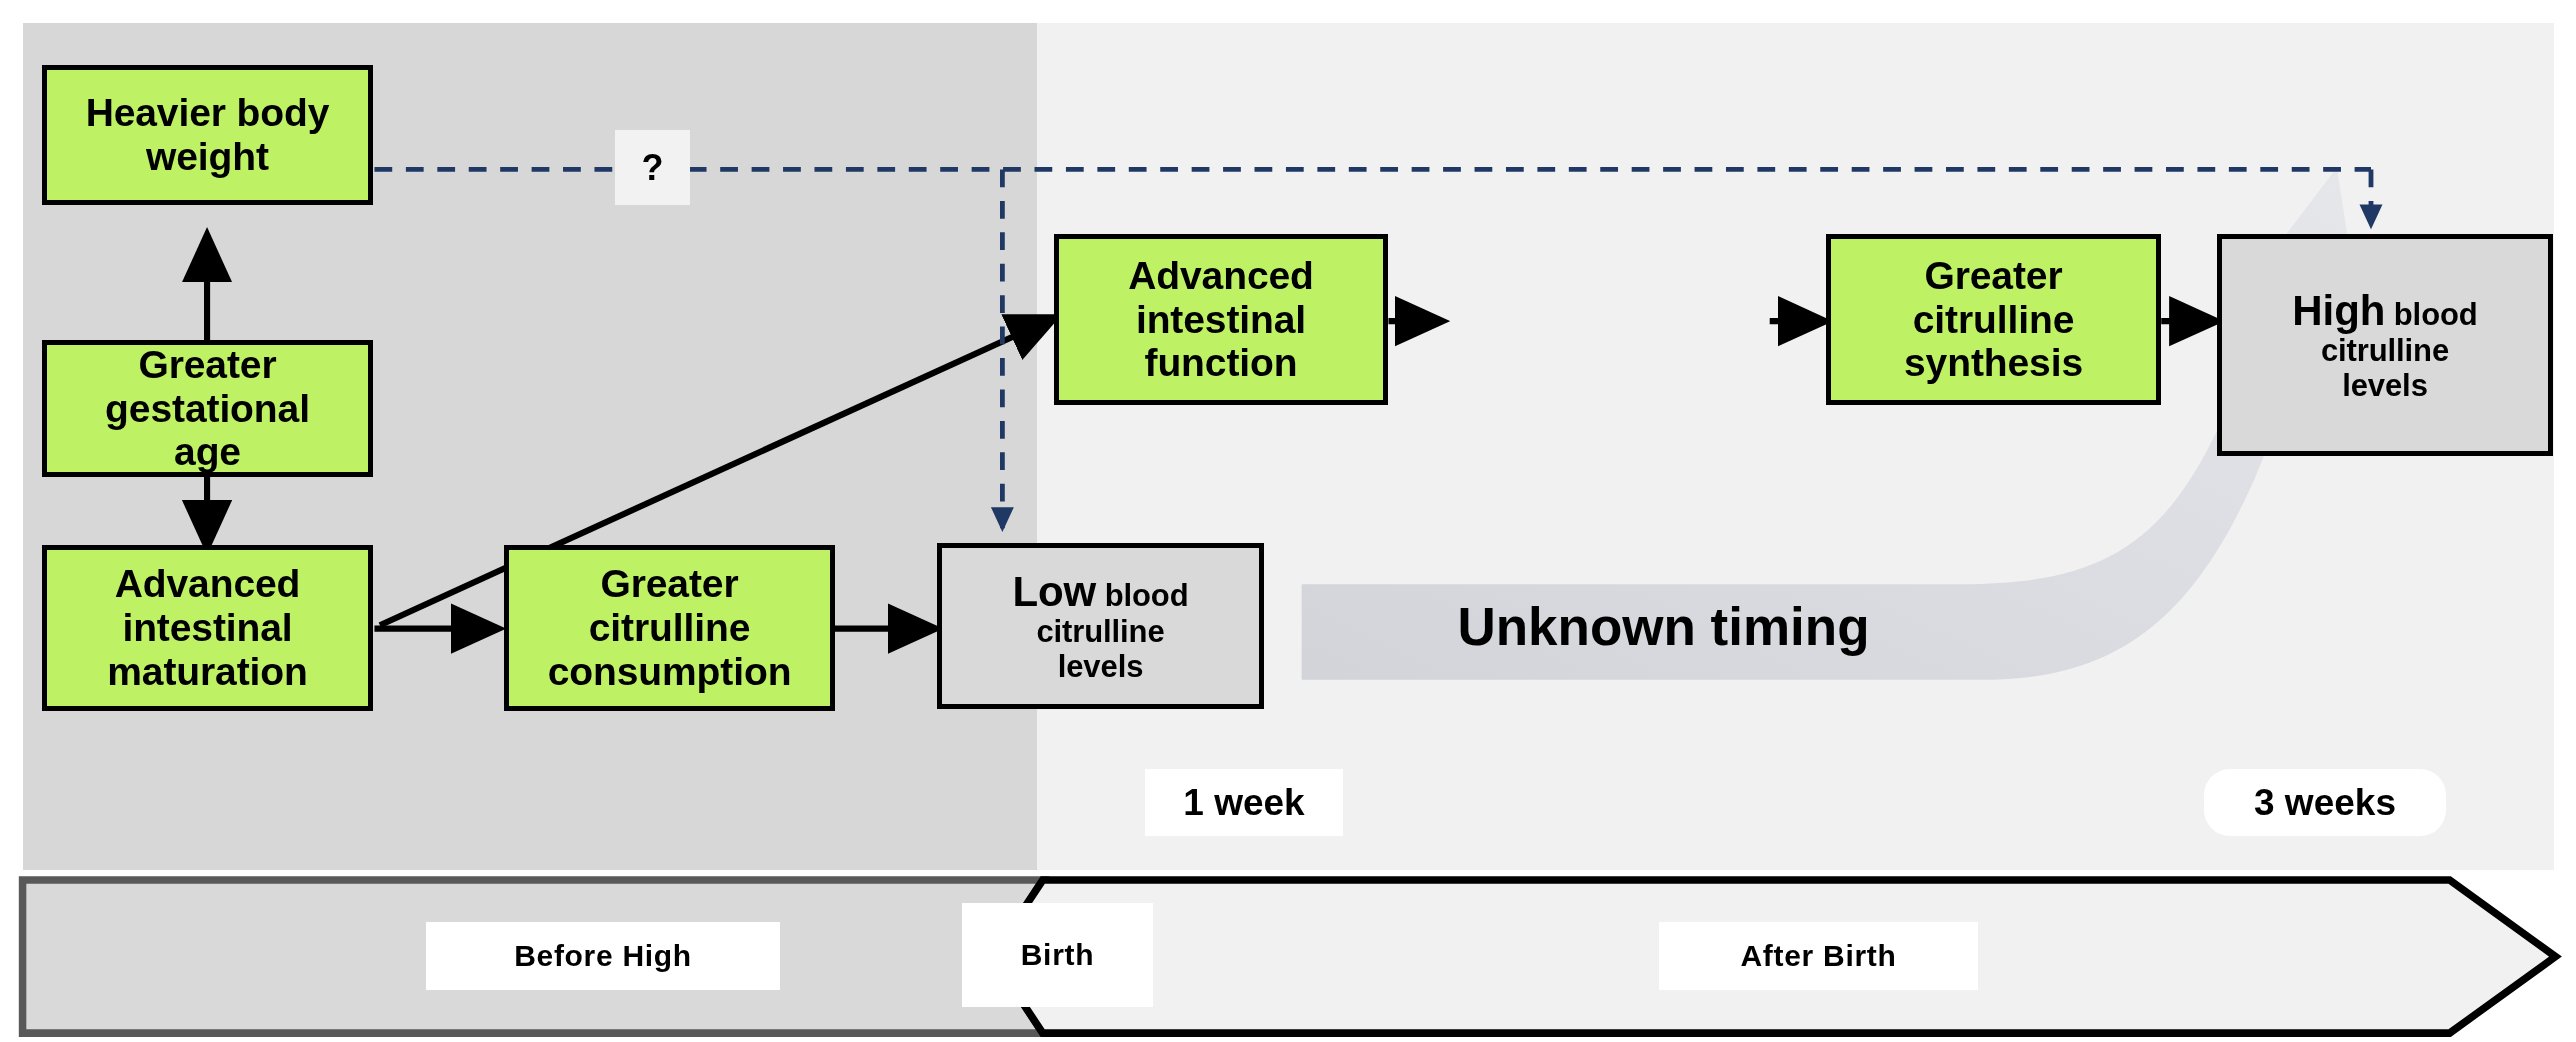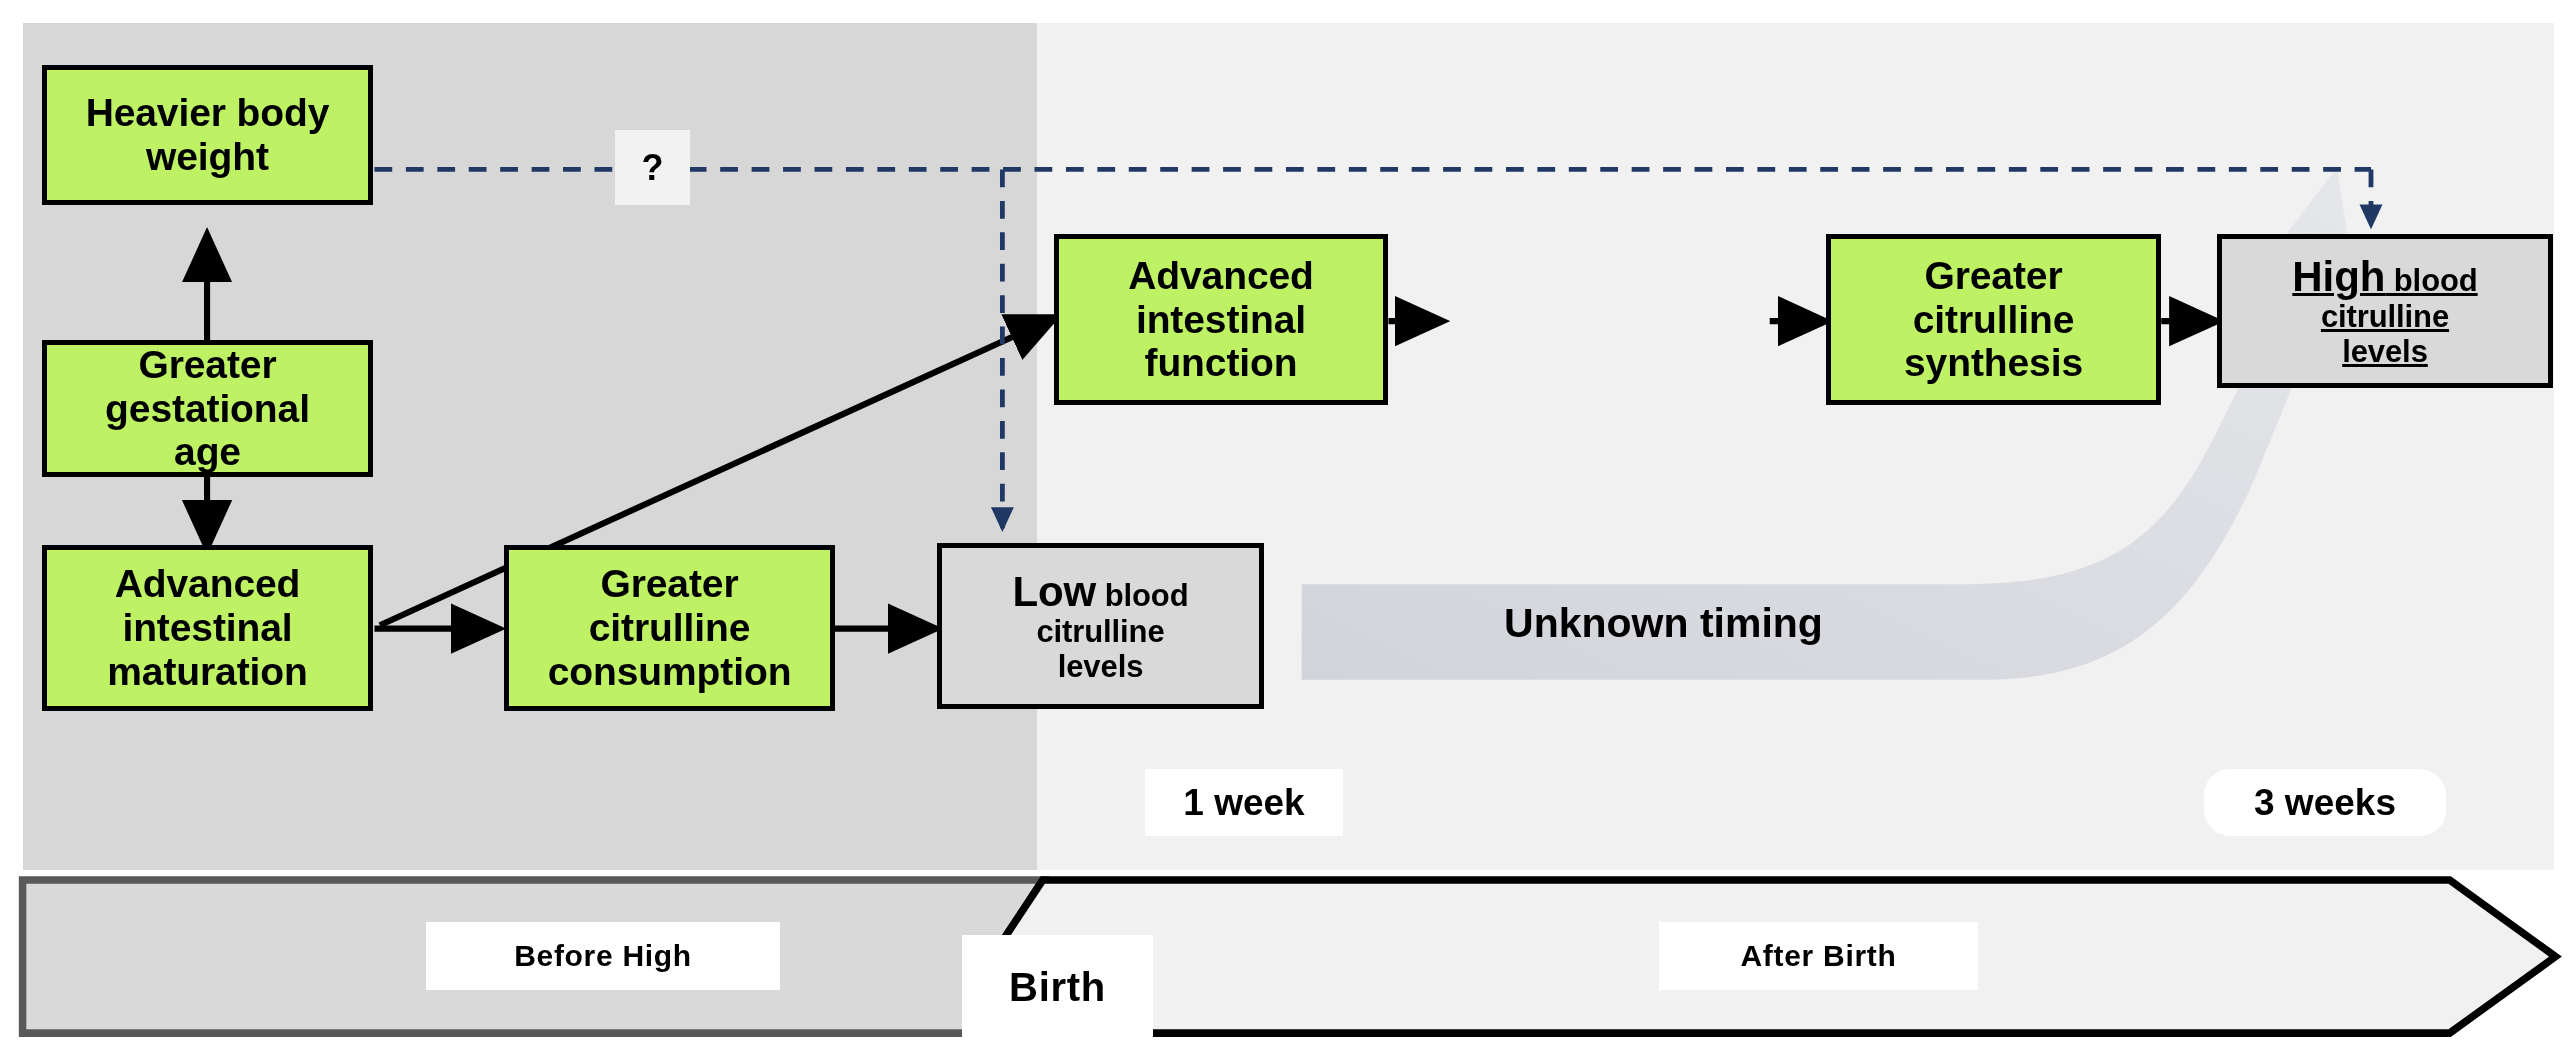--- a/index.html
+++ b/index.html
@@ -22,31 +22,31 @@
   .big{font-size:39px;}
 
   
   svg.overlay{position:absolute;left:0;top:0;width:2576px;height:1042px;overflow:visible;pointer-events:none;}
 
   
   .qmark{position:absolute;background:#f2f2f2;display:flex;align-items:center;justify-content:center;
          font-weight:bold;color:#000;font-size:36px;}
 
   
-  .unknown-label{position:absolute;font-weight:bold;color:#000;font-size:41px;
-                 display:flex;align-items:center;justify-content:center;white-space:nowrap;}
+  .unknown-label{position:absolute;font-weight:bold;color:#000;font-size:53px;
+                 display:flex;justify-content:center;white-space:nowrap;}
 
   
   .weekchip{position:absolute;background:#ffffff;display:flex;align-items:center;justify-content:center;
             font-weight:bold;color:#000;font-size:37px;white-space:nowrap;}
 
   
   .tl-label{position:absolute;background:#ffffff;display:flex;align-items:center;justify-content:center;
             font-weight:bold;color:#000;font-size:30px;white-space:nowrap;letter-spacing:0.7px;}
-  .tl-label.birth{font-size:40px;z-index:6;margin-top:32px;}
+  .tl-label.birth{font-size:30px;z-index:6;}
 </style>
 </head>
 <body>
 
 <div id="stage">
 
   <div class="panel-before"></div>
   <div class="panel-after"></div>
 
   <svg class="overlay" viewBox="0 0 3770 1525">
@@ -130,21 +130,21 @@
 
   <div class="node big" style="left:1054px;top:234px;width:334px;height:171px;">
     <span class="txt">Advanced<br>intestinal<br>function</span>
   </div>
 
 
   <div class="node big" style="left:1826px;top:234px;width:335px;height:171px;">
     <span class="txt">Greater<br>citrulline<br>synthesis</span>
   </div>
 
-  <div class="node shaded" style="left:2217px;top:234px;width:336px;height:154px;font-size:31px;text-decoration:underline;">
+  <div class="node shaded" style="left:2217px;top:234px;width:336px;height:222px;font-size:31px;">
     <span class="txt">
       <span style="font-size:42px;">High</span><span> blood<br>citrulline<br>levels</span>
     </span>
   </div>
 
   <div class="qmark" style="left:615px;top:130px;width:75px;height:75px;">
     <span>?</span>
   </div>
 
   <div class="unknown-label" style="left:1404px;top:596px;width:519px;height:55px;">

